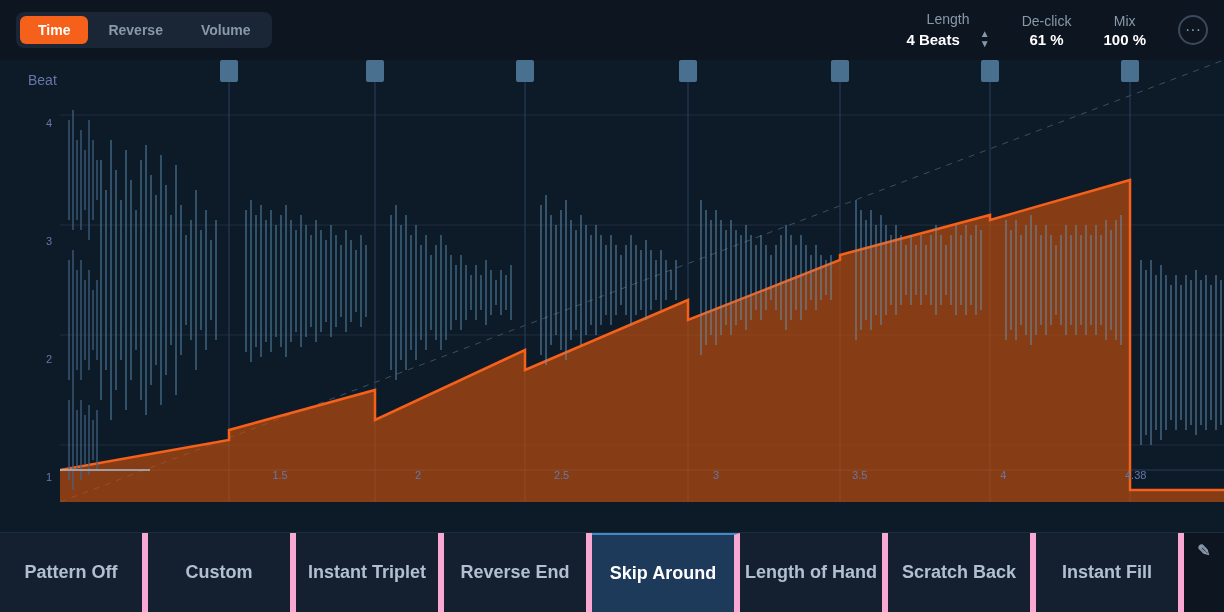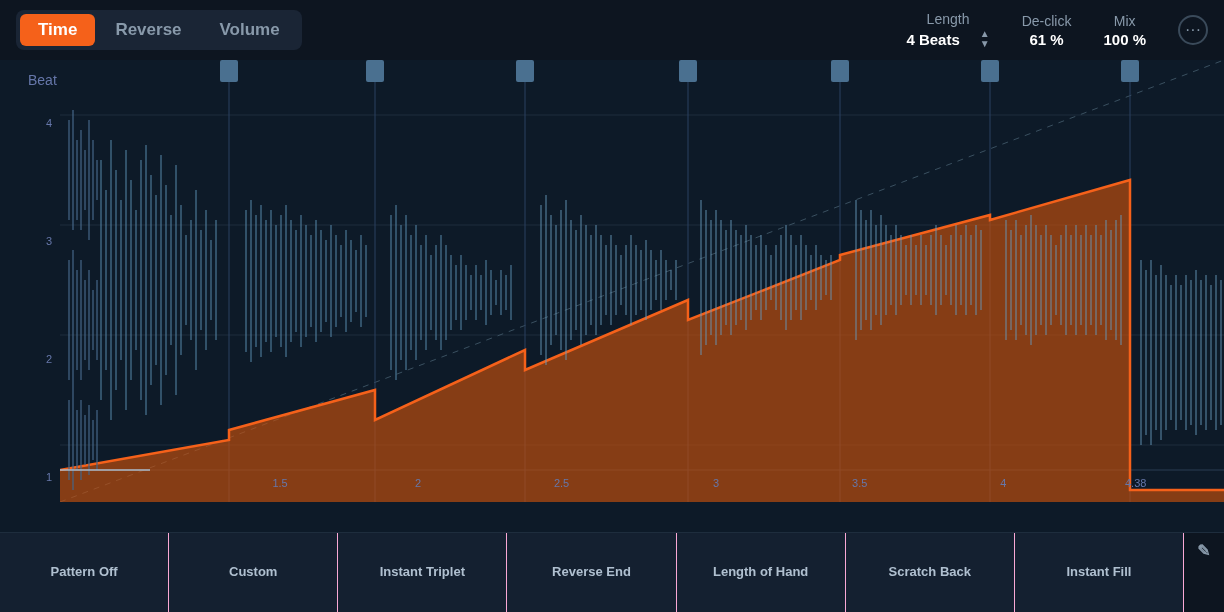--- a/index.html
+++ b/index.html
@@ -27,21 +27,21 @@
       gap: 2px;
       background: #1a2535;
       border-radius: 8px;
       padding: 4px;
     }
 
     .tab-btn {
       padding: 6px 18px;
       border-radius: 6px;
       border: none;
-      font-size: 17px;
+      font-size: 14px;
       font-weight: 600;
       cursor: pointer;
       background: transparent;
       color: #8899aa;
     }
 
     .tab-btn.active {
       background: #f5611a;
       color: #fff;
     }
@@ -139,21 +139,21 @@
 
     
     .main-svg {
       width: 100%;
       height: 100%;
     }
 
     
     .x-axis {
       position: absolute;
-      bottom: 4px;
+      bottom: 12px;
       left: 60px;
       right: 0;
       height: 30px;
       display: flex;
       align-items: center;
     }
 
     .x-label {
       position: absolute;
       font-size: 11px;
@@ -168,24 +168,24 @@
       background: #0d1520;
       border-top: 1px solid #1e2d3d;
       overflow: hidden;
     }
 
     .preset-btn {
       flex: 1;
       border: none;
       background: #142030;
       color: #b0c0d0;
-      font-size: 13px;
+      font-size: 18px;
       font-weight: 600;
       cursor: pointer;
-      border-right: 1px solid #f9a8d4;
+      border-right: 6px solid #f9a8d4;
       display: flex;
       align-items: center;
       justify-content: center;
       text-align: center;
       padding: 8px 4px;
       line-height: 1.3;
     }
 
     .preset-btn:last-child {
       border-right: none;
@@ -572,17 +572,18 @@
       <span class="x-label" style="left: 92%; text-align: right;">4.38</span>
     </div>
   </div>
 </div>
 
 <div class="preset-bar">
   <button class="preset-btn">Pattern Off</button>
   <button class="preset-btn">Custom</button>
   <button class="preset-btn">Instant Triplet</button>
   <button class="preset-btn">Reverse End</button>
+  <button class="preset-btn active">Skip Around</button>
   <button class="preset-btn">Length of Hand</button>
   <button class="preset-btn">Scratch Back</button>
   <button class="preset-btn">Instant Fill</button>
   <button class="preset-btn pencil-btn">✎</button>
 </div>
 
 </body></html>

